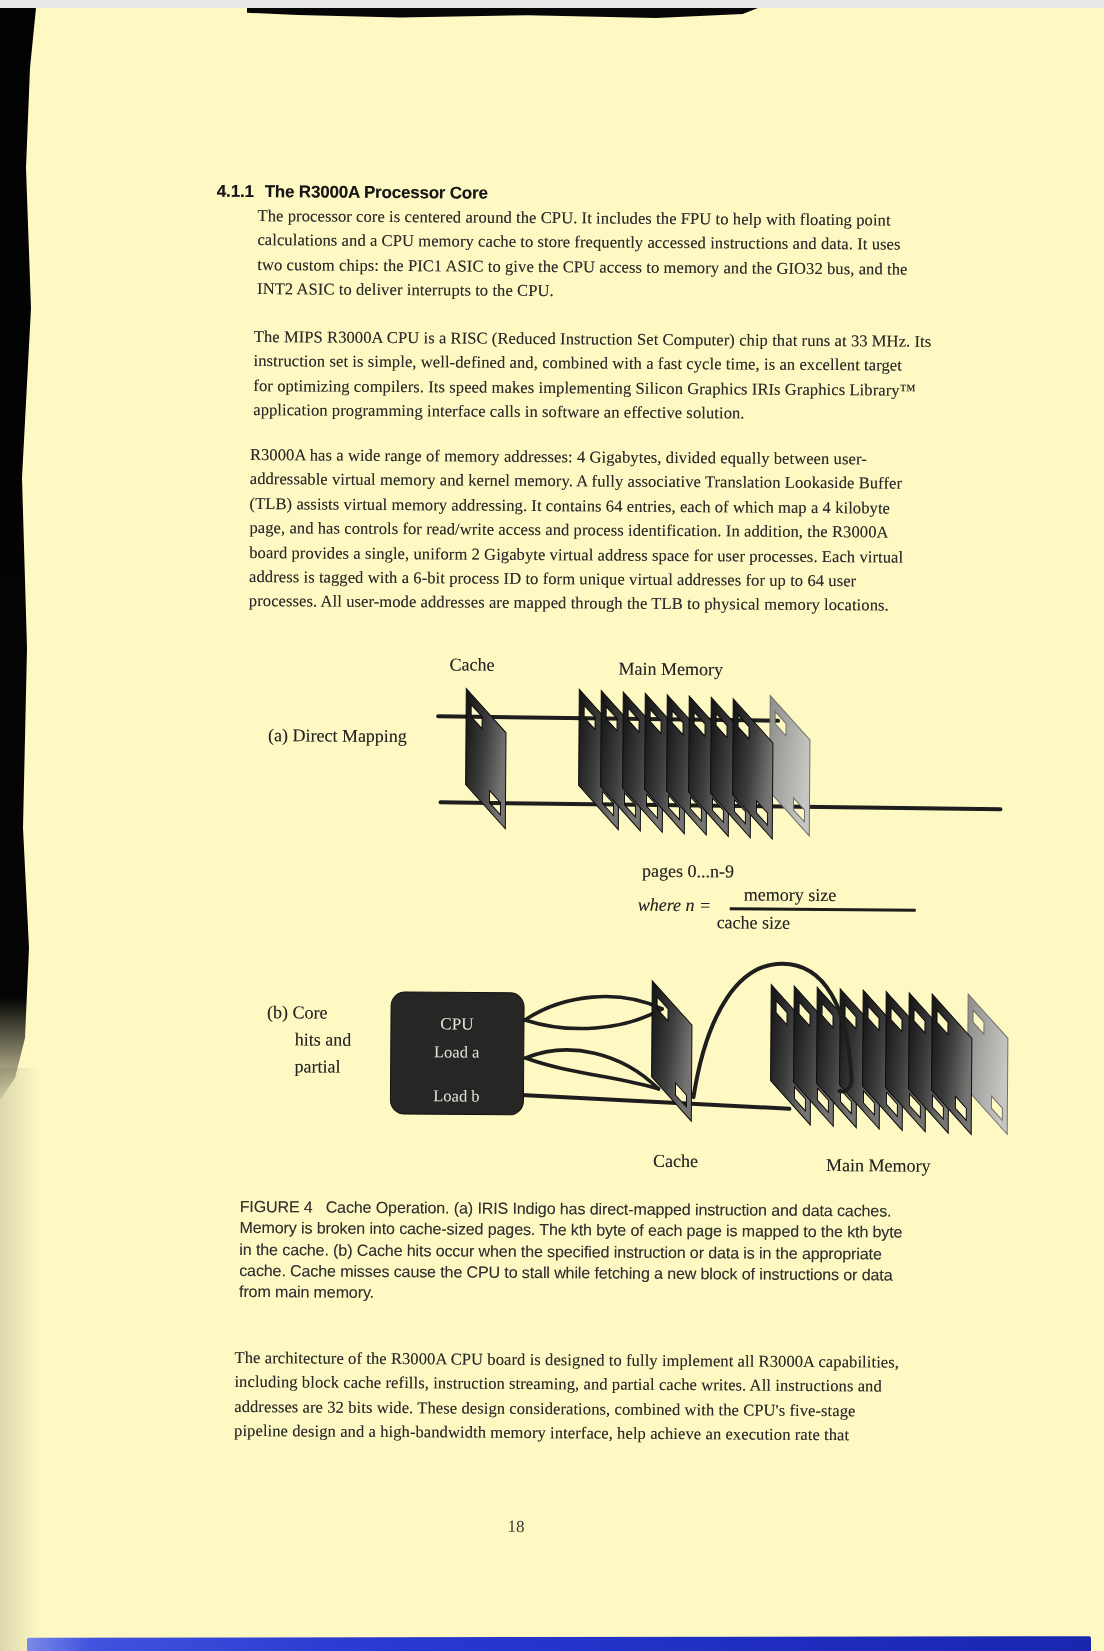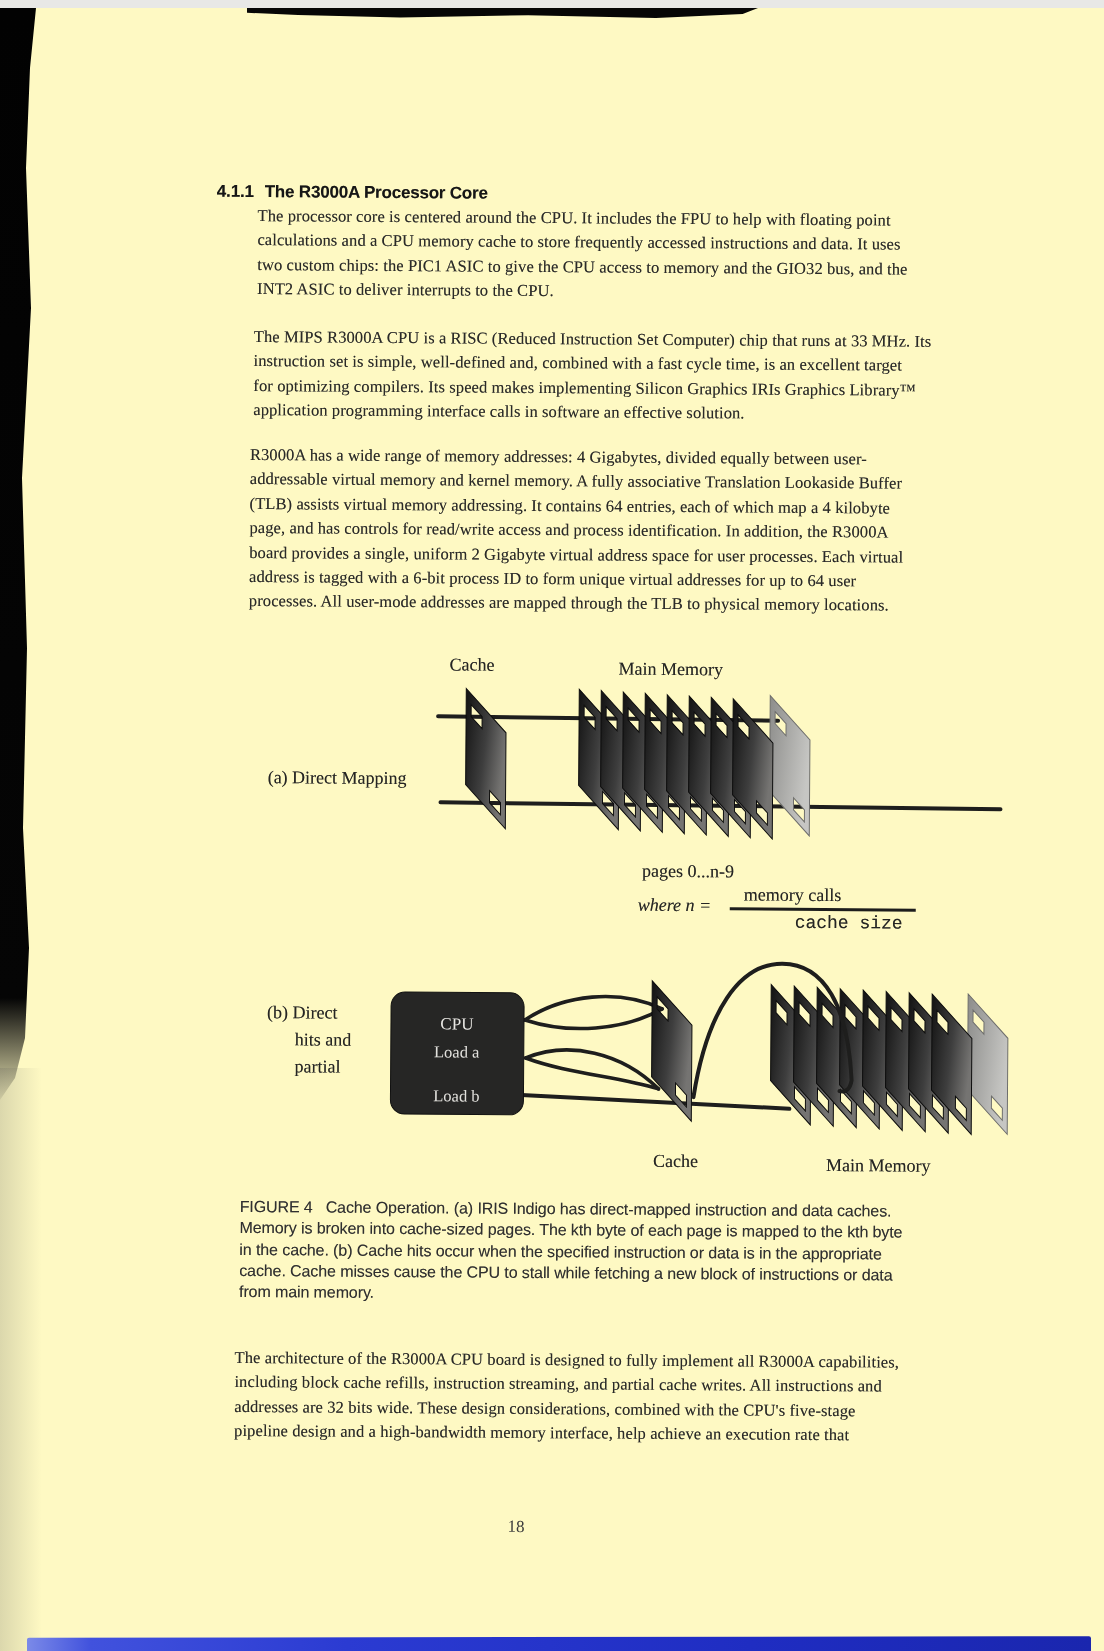--- a/index.html
+++ b/index.html
@@ -86,21 +86,21 @@
         <div class="tline">addressable virtual memory and kernel memory. A fully associative Translation Lookaside Buffer</div>
         <div class="tline">(TLB) assists virtual memory addressing. It contains 64 entries, each of which map a 4 kilobyte</div>
         <div class="tline">page, and has controls for read/write access and process identification. In addition, the R3000A</div>
         <div class="tline">board provides a single, uniform 2 Gigabyte virtual address space for user processes. Each virtual</div>
         <div class="tline">address is tagged with a 6-bit process ID to form unique virtual addresses for up to 64 user</div>
         <div class="tline">processes. All user-mode addresses are mapped through the TLB to physical memory locations.</div>
       </div>
 
     <div class="abs figlabel" style="left:453px;top:644px;">Cache</div>
     <div class="abs figlabel" style="left:622px;top:647px;">Main Memory</div>
-    <div class="abs figlabel" style="left:272px;top:758px;">(a) Direct Mapping</div>
+    <div class="abs figlabel" style="left:272px;top:716px;">(a) Direct Mapping</div>
 
     <svg class="abs" style="left:430px;top:655px;" width="600" height="185">
       <defs>
         <linearGradient id="pg" x1="0" y1="0" x2="1" y2="0.4">
           <stop offset="0" stop-color="#131313"></stop>
           <stop offset="0.55" stop-color="#3e3e3e"></stop>
           <stop offset="1" stop-color="#757472"></stop>
         </linearGradient>
         <linearGradient id="pgl" x1="0" y1="0" x2="1" y2="0.4">
           <stop offset="0" stop-color="#8d8d8b"></stop>
@@ -119,25 +119,25 @@
       <use href="#pageShape" x="197" y="26.4" fill="url(#pg)" stroke="#0c0c0c"></use>
       <use href="#pageShape" x="219" y="27.6" fill="url(#pg)" stroke="#0c0c0c"></use>
       <use href="#pageShape" x="241" y="28.8" fill="url(#pg)" stroke="#0c0c0c"></use>
       <use href="#pageShape" x="263" y="30" fill="url(#pg)" stroke="#0c0c0c"></use>
       <use href="#pageShape" x="285" y="31.2" fill="url(#pg)" stroke="#0c0c0c"></use>
       <use href="#pageShape" x="307" y="32.4" fill="url(#pg)" stroke="#0c0c0c"></use>
     </svg>
 
     <div class="abs figlabel" style="left:647px;top:849px;">pages 0...n-9</div>
     <div class="abs figlabel" style="left:643px;top:883px;font-style:italic;">where n =</div>
-    <div class="abs figlabel" style="left:749px;top:872px;">memory calls</div>
+    <div class="abs figlabel" style="left:749px;top:872px;">memory size</div>
     <div class="abs fracbar" style="left:735px;top:896px;width:186px;"></div>
-    <div class="abs figlabel" style="left:800px;top:900px;font-family:Liberation Mono, monospace;">cache size</div>
+    <div class="abs figlabel" style="left:722px;top:900px;">cache size</div>
 
-    <div class="abs figlabel" style="left:273px;top:993px;">(b) Direct</div>
+    <div class="abs figlabel" style="left:273px;top:993px;">(b) Core</div>
     <div class="abs figlabel" style="left:301px;top:1020px;text-align:center;">hits and</div>
     <div class="abs figlabel" style="left:301px;top:1047px;">partial</div>
 
     <svg class="abs" style="left:360px;top:930px;" width="680" height="215">
 
       <line class="wire" x1="168" y1="155" x2="436" y2="167"></line>
 
       <path class="wire-thin" d="M171,80 C210,54 265,48 308,68"></path>
       <path class="wire-thin" d="M171,80 C215,94 270,90 308,68"></path>
       <path class="wire-thin" d="M172,118 C215,100 268,112 305,148"></path>

